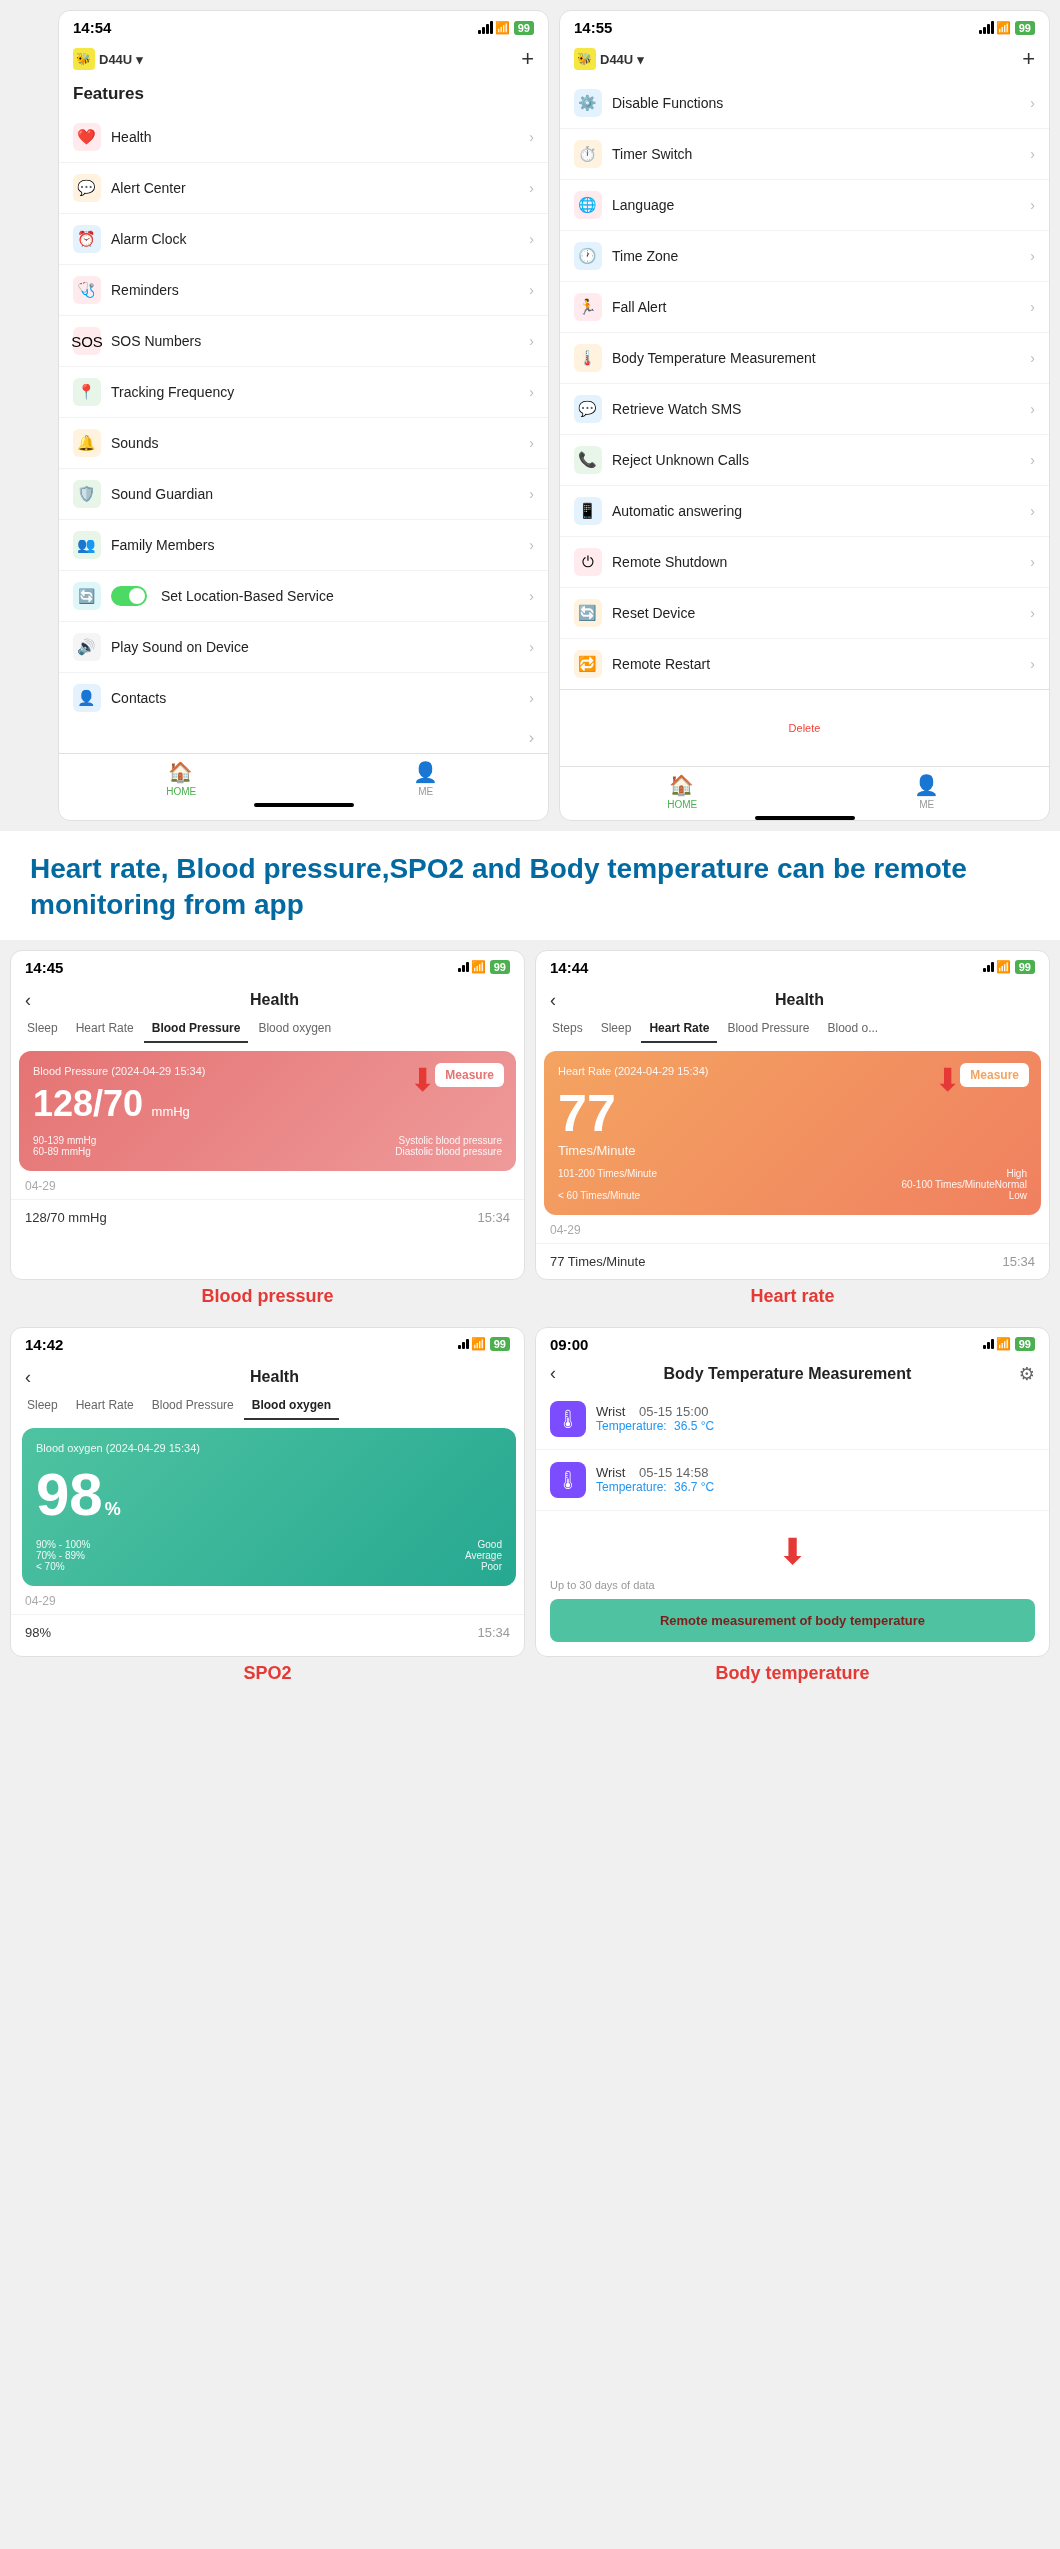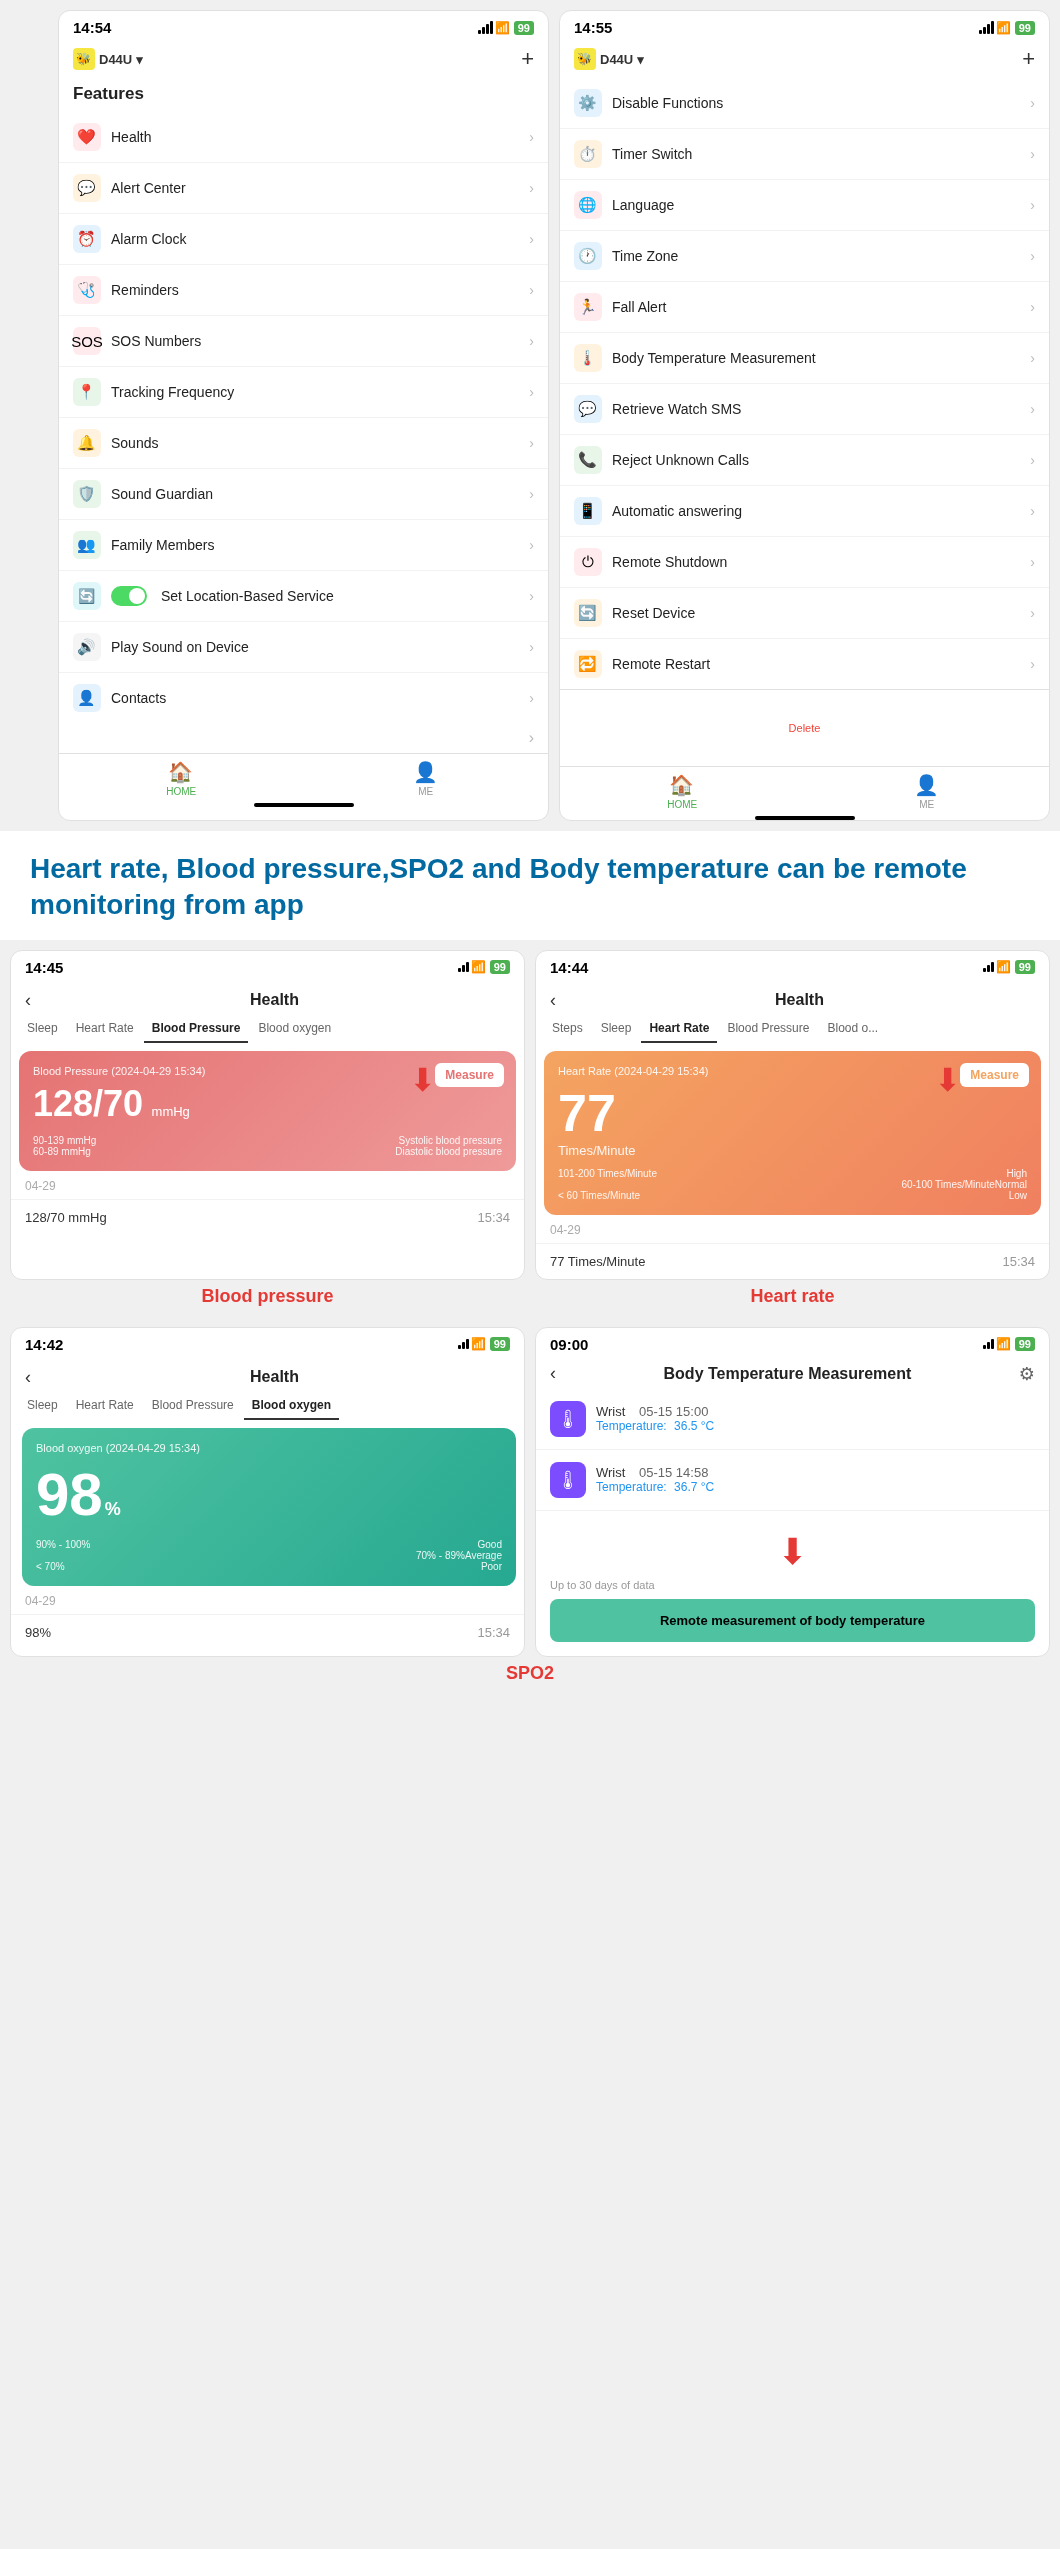--- a/index.html
+++ b/index.html
@@ -381,21 +381,21 @@
       text-align: left;
       font-size: 11px;
       color: #999;
       margin-bottom: 8px;
     }
 
     .remote-btn {
       display: block;
       width: 100%;
       background: #4fc3a1;
-      color: #000000;
+      color: #7f1d1d;
       text-align: center;
       padding: 14px;
       border-radius: 8px;
       font-size: 13px;
       font-weight: 600;
       cursor: pointer;
     }
 
     .gear-icon {
       font-size: 18px;
@@ -809,21 +809,21 @@
         </div>
         <div style="display:flex; align-items:baseline; gap:2px;">
           <span style="font-size:60px; font-weight:800;">98</span>
           <span style="font-size:18px; font-weight:600;">%</span>
         </div>
         <div style="margin-top:10px; font-size:10px; opacity:0.9;">
           <div style="display:flex; justify-content:space-between;">
             <span>90% - 100%</span>
             <span>Good</span>
           </div>
-          <div style="display:flex; justify-content:flex-end;">
+          <div style="display:flex; justify-content:space-between;">
             <span>70% - 89%</span>
             <span>Average</span>
           </div>
           <div style="display:flex; justify-content:space-between;">
             <span>&lt; 70%</span>
             <span>Poor</span>
           </div>
         </div>
       </div>
 
@@ -890,16 +890,19 @@
         <div class="hint-text">Up to 30 days of data</div>
         <div class="remote-btn">Remote measurement of body temperature</div>
       </div>
     </div>
   </div>
 
   <div class="caption-row">
     <div class="caption-item">
       <span class="caption-text">SPO2</span>
     </div>
+    <div class="caption-item">
+      <span class="caption-text">Body temperature</span>
+    </div>
   </div>
 
   <div class="bottom-spacer"></div>
 </div>
 
 </body></html>

